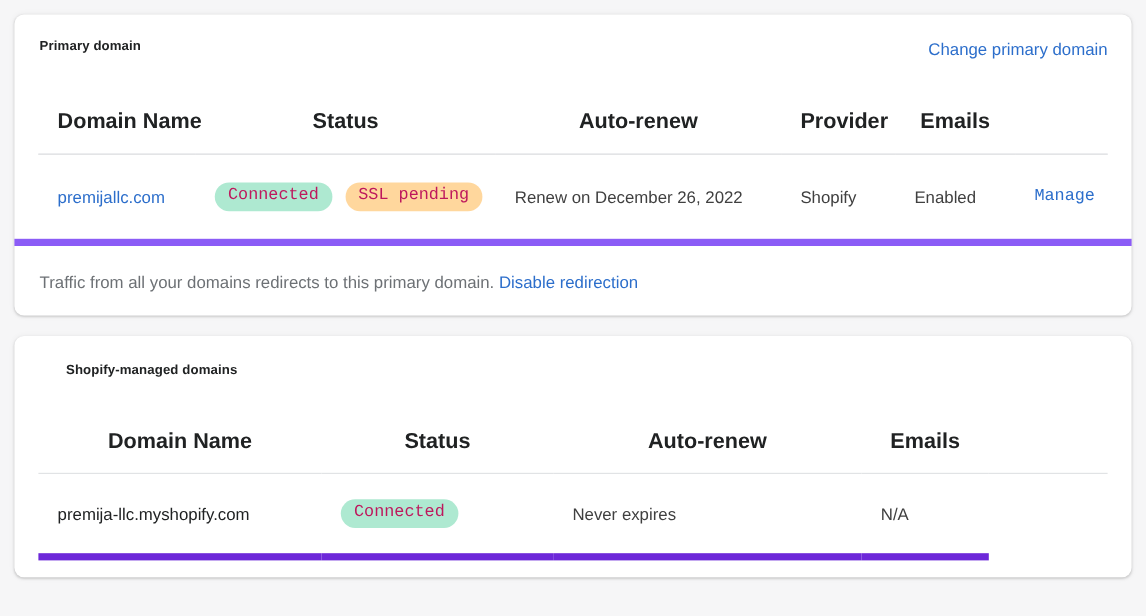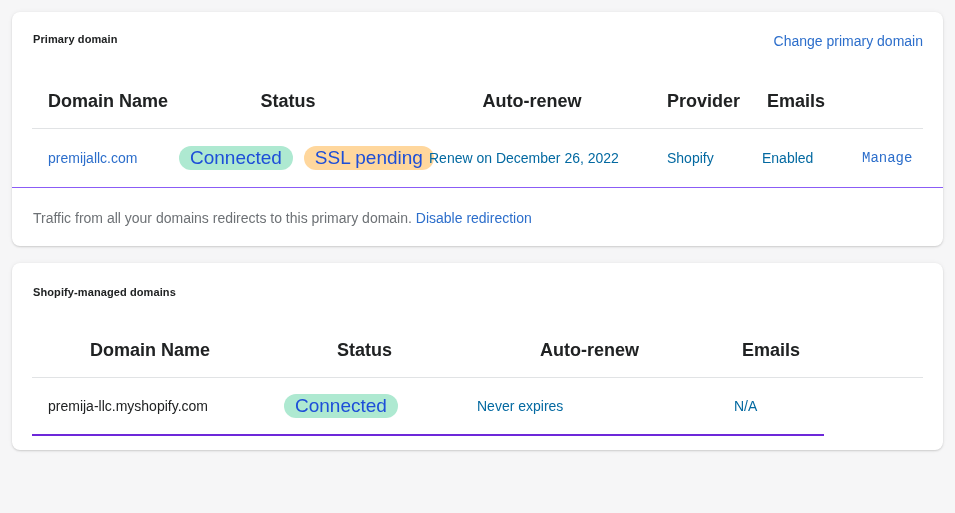--- a/index.html
+++ b/index.html
@@ -19,21 +19,21 @@
     box-shadow: 0 0 5px rgba(23,24,24,.05), 0 1px 2px rgba(0,0,0,.15);
   }
   .card-1 { margin-top: 12px; }
   .card-2 { margin-top: 17px; padding-bottom: 14px; }
   .card-head {
     display: flex;
     justify-content: space-between;
     align-items: flex-start;
     padding: 21px 20px 0 21px;
   }
-  .card-2 .card-head { padding-top: 23px; }
+  .card-2 .card-head { padding-top: 23px; margin-left: 22px; }
   .card-title {
     font-size: 11px;
     font-weight: 700;
     color: #202223;
     letter-spacing: .1px;
   }
   a.link {
     color: #2c6ecb;
     text-decoration: none;
     cursor: pointer;
@@ -48,41 +48,42 @@
     text-align: center;
     font-size: 18px;
     font-weight: 700;
     color: #202223;
     padding: 20px 16px 16px 16px;
     border-bottom: 1px solid #e1e3e5;
     white-space: nowrap;
   }
   td {
     padding: 0 16px;
-    height: 58px;
+    height: 70px;
     vertical-align: middle;
     white-space: nowrap;
     font-size: 14px;
   }
-  td.bordered { border-bottom: 2px solid #6d28d9; }
-  .muted { color: #0369a1; }
+  td.bordered { border-bottom: 6px solid #6d28d9; }
+  .muted { color: #404040; }
   .manage-cell { text-align: left; font-family: Liberation Mono, monospace; }
   .badge {
     display: inline-block;
     padding: 3px 11px 4px 11px;
     border-radius: 12px;
-    font-size: 19px;
-    color: #1d4ed8;
+    font-size: 14px;
+    color: #be185d;
     line-height: 17px;
+    font-family: Liberation Mono, monospace;
   }
   .badge-success { background: #aee9d1; }
   .badge-warning { background: #ffd79d; }
   .badge + .badge { margin-left: 7px; text-align: right; }
   .card-footer {
-    border-top: 1px solid #8b5cf6;
+    border-top: 6px solid #8b5cf6;
     padding: 22px 21px 20px 21px;
     color: #6d7175;
   }
 </style>
 </head>
 <body>
 
 <section class="card card-1">
   <div class="card-head">
     <h2 class="card-title">Primary domain</h2>

